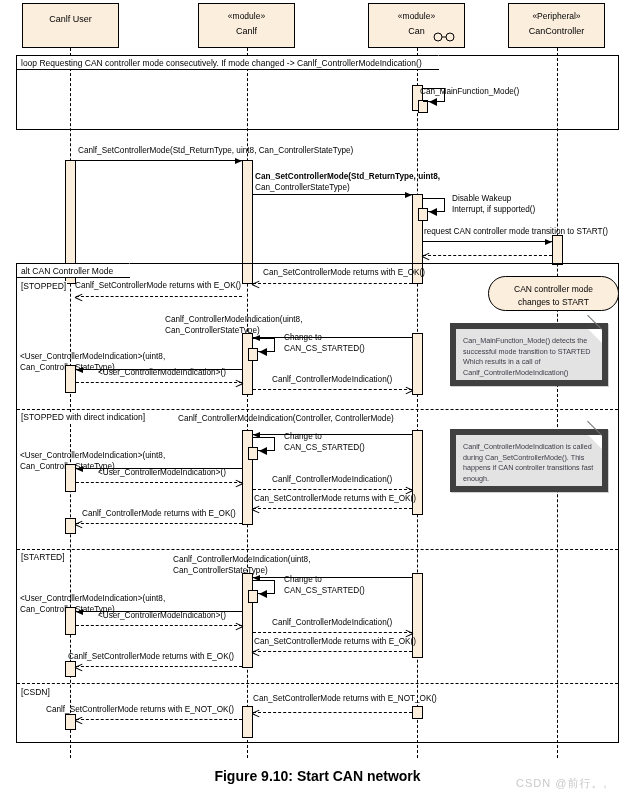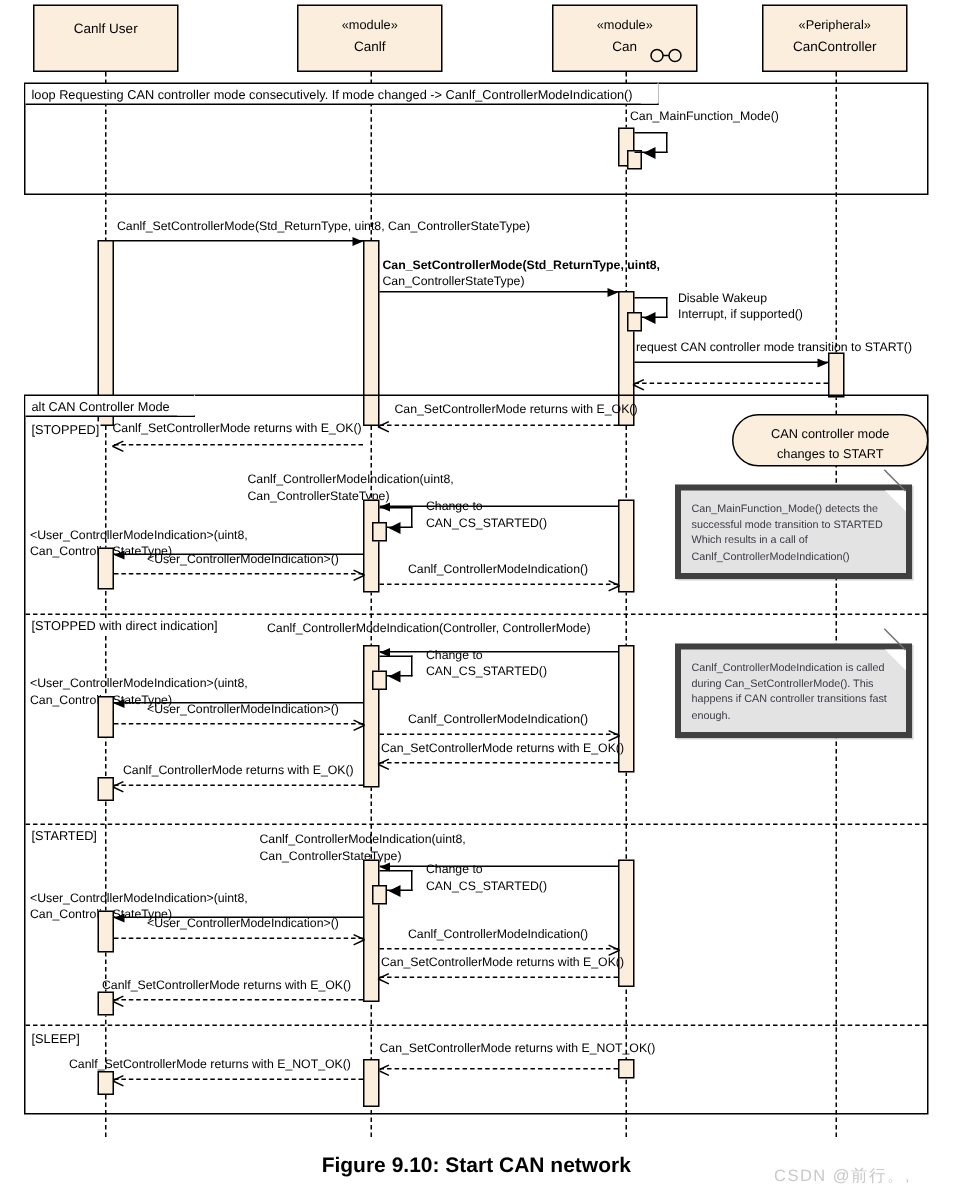--- a/index.html
+++ b/index.html
@@ -139,21 +139,21 @@
     position:absolute;
     border:1px solid #000;
     border-left:none;
     box-sizing:border-box;
   }
 
   
   .note{
     position:absolute;
     background:#e3e3e3;
-    border:4px solid #404040;
+    border:6px solid #404040;
     box-sizing:border-box;
     font-size:7.2px;
     line-height:10.5px;
     color:#3a3a46;
     padding:7px 7px 4px 7px;
     box-shadow:1px 1px 0 rgba(0,0,0,.18);
   }
   .note .fold{
     position:absolute;
     top:0;right:0;
@@ -239,21 +239,21 @@
 
   <div class="frag" style="left:16px;top:55px;width:603px;height:75px;"></div>
   <div class="fraglabel" style="left:17px;top:56px;height:14px;">loop Requesting CAN controller mode consecutively. If mode changed -&gt; Canlf_ControllerModeIndication()</div>
 
   <div class="act" style="left:412px;top:85px;width:11px;height:26px;"></div>
   <div class="act" style="left:418px;top:100px;width:10px;height:13px;"></div>
   <div class="selfcall" style="left:423px;top:88px;width:22px;height:14px;"></div>
   <div class="abs" style="left:0;top:0;">
     <div style="position:absolute;left:429px;top:98px;width:0;height:0;border-style:solid;border-width:4px 8px 4px 0;border-color:transparent #000 transparent transparent;"></div>
   </div>
-  <div class="mlabel" style="left:420px;top:73px;">Can_MainFunction_Mode()</div>
+  <div class="mlabel" style="left:420px;top:87px;">Can_MainFunction_Mode()</div>
 
   <div class="mlabel" style="left:78px;top:146px;">Canlf_SetControllerMode(Std_ReturnType, uint8, Can_ControllerStateType)</div>
   <div class="msg solid" style="left:70px;top:160px;width:172px;">
     <span class="ah-r-solid"></span>
   </div>
 
   <div class="act" style="left:65px;top:160px;width:11px;height:124px;"></div>
 
   <div class="act" style="left:242px;top:160px;width:11px;height:124px;"></div>
 
@@ -438,21 +438,21 @@
   </div>
 
   <div class="mlabel" style="left:68px;top:652px;">Canlf_SetControllerMode returns with E_OK()</div>
   <div class="msg dash" style="left:76px;top:666px;width:166px;">
     <span class="ah-l-open"></span>
   </div>
   <div class="act" style="left:65px;top:661px;width:11px;height:16px;"></div>
 
   <div class="divider" style="left:17px;top:683px;width:601px;"></div>
 
-  <div class="guard" style="left:20px;top:687px;">[SLEEP]</div>
+  <div class="guard" style="left:20px;top:687px;">[CSDN]</div>
 
   <div class="mlabel" style="left:253px;top:694px;">Can_SetControllerMode returns with E_NOT_OK()</div>
   <div class="msg dash" style="left:253px;top:712px;width:159px;">
     <span class="ah-l-open"></span>
   </div>
   <div class="act" style="left:412px;top:706px;width:11px;height:13px;"></div>
   <div class="act" style="left:242px;top:706px;width:11px;height:32px;"></div>
 
   <div class="mlabel" style="left:46px;top:705px;">Canlf_SetControllerMode returns with E_NOT_OK()</div>
   <div class="msg dash" style="left:76px;top:719px;width:166px;">

